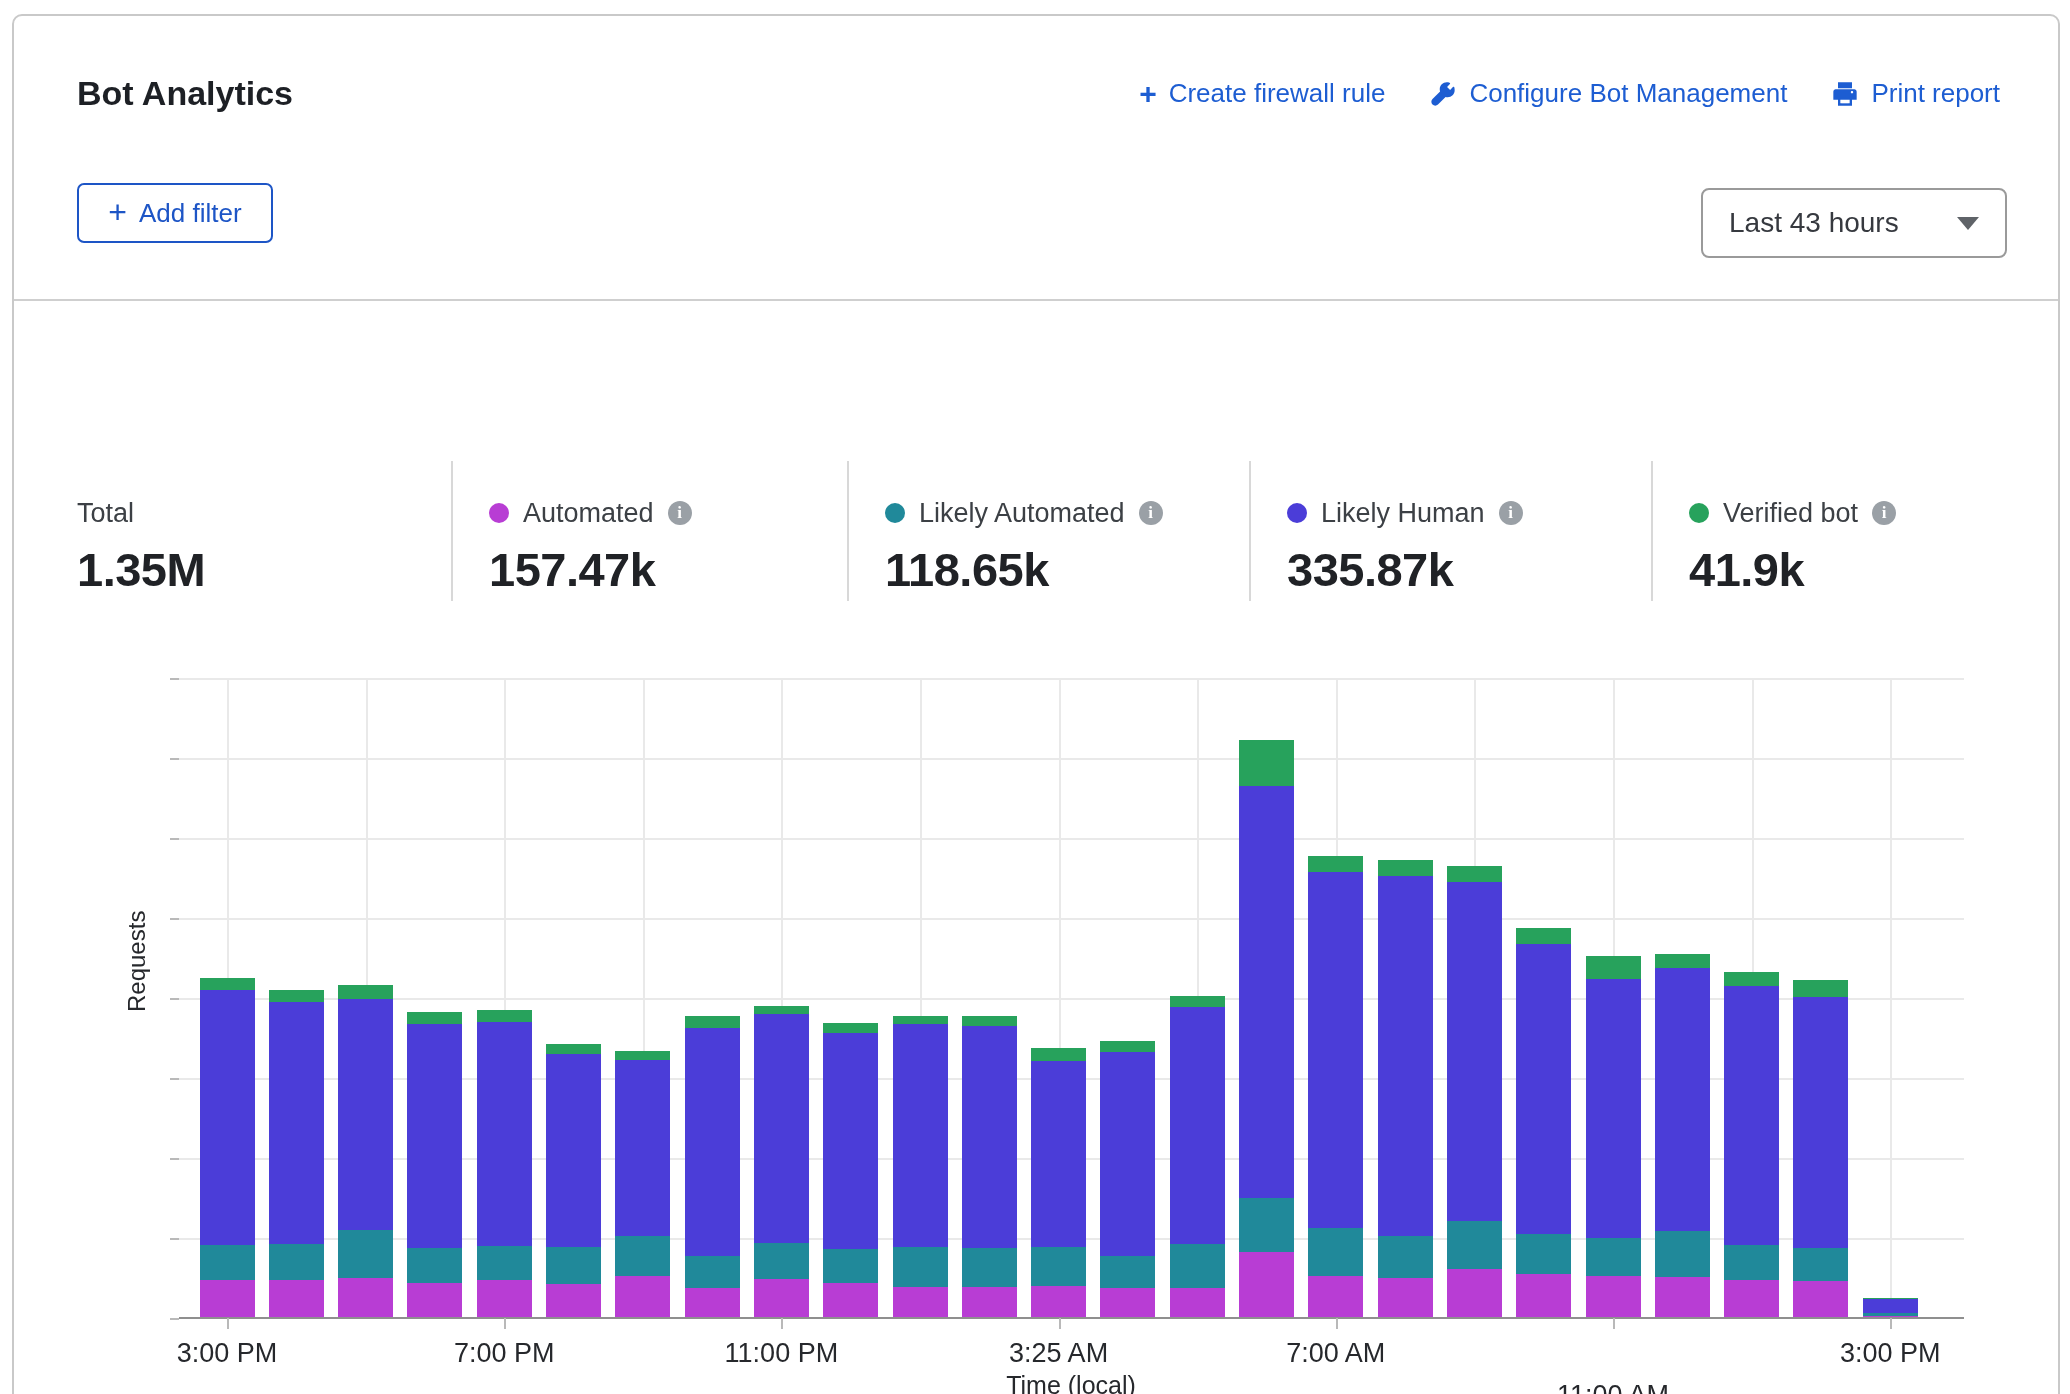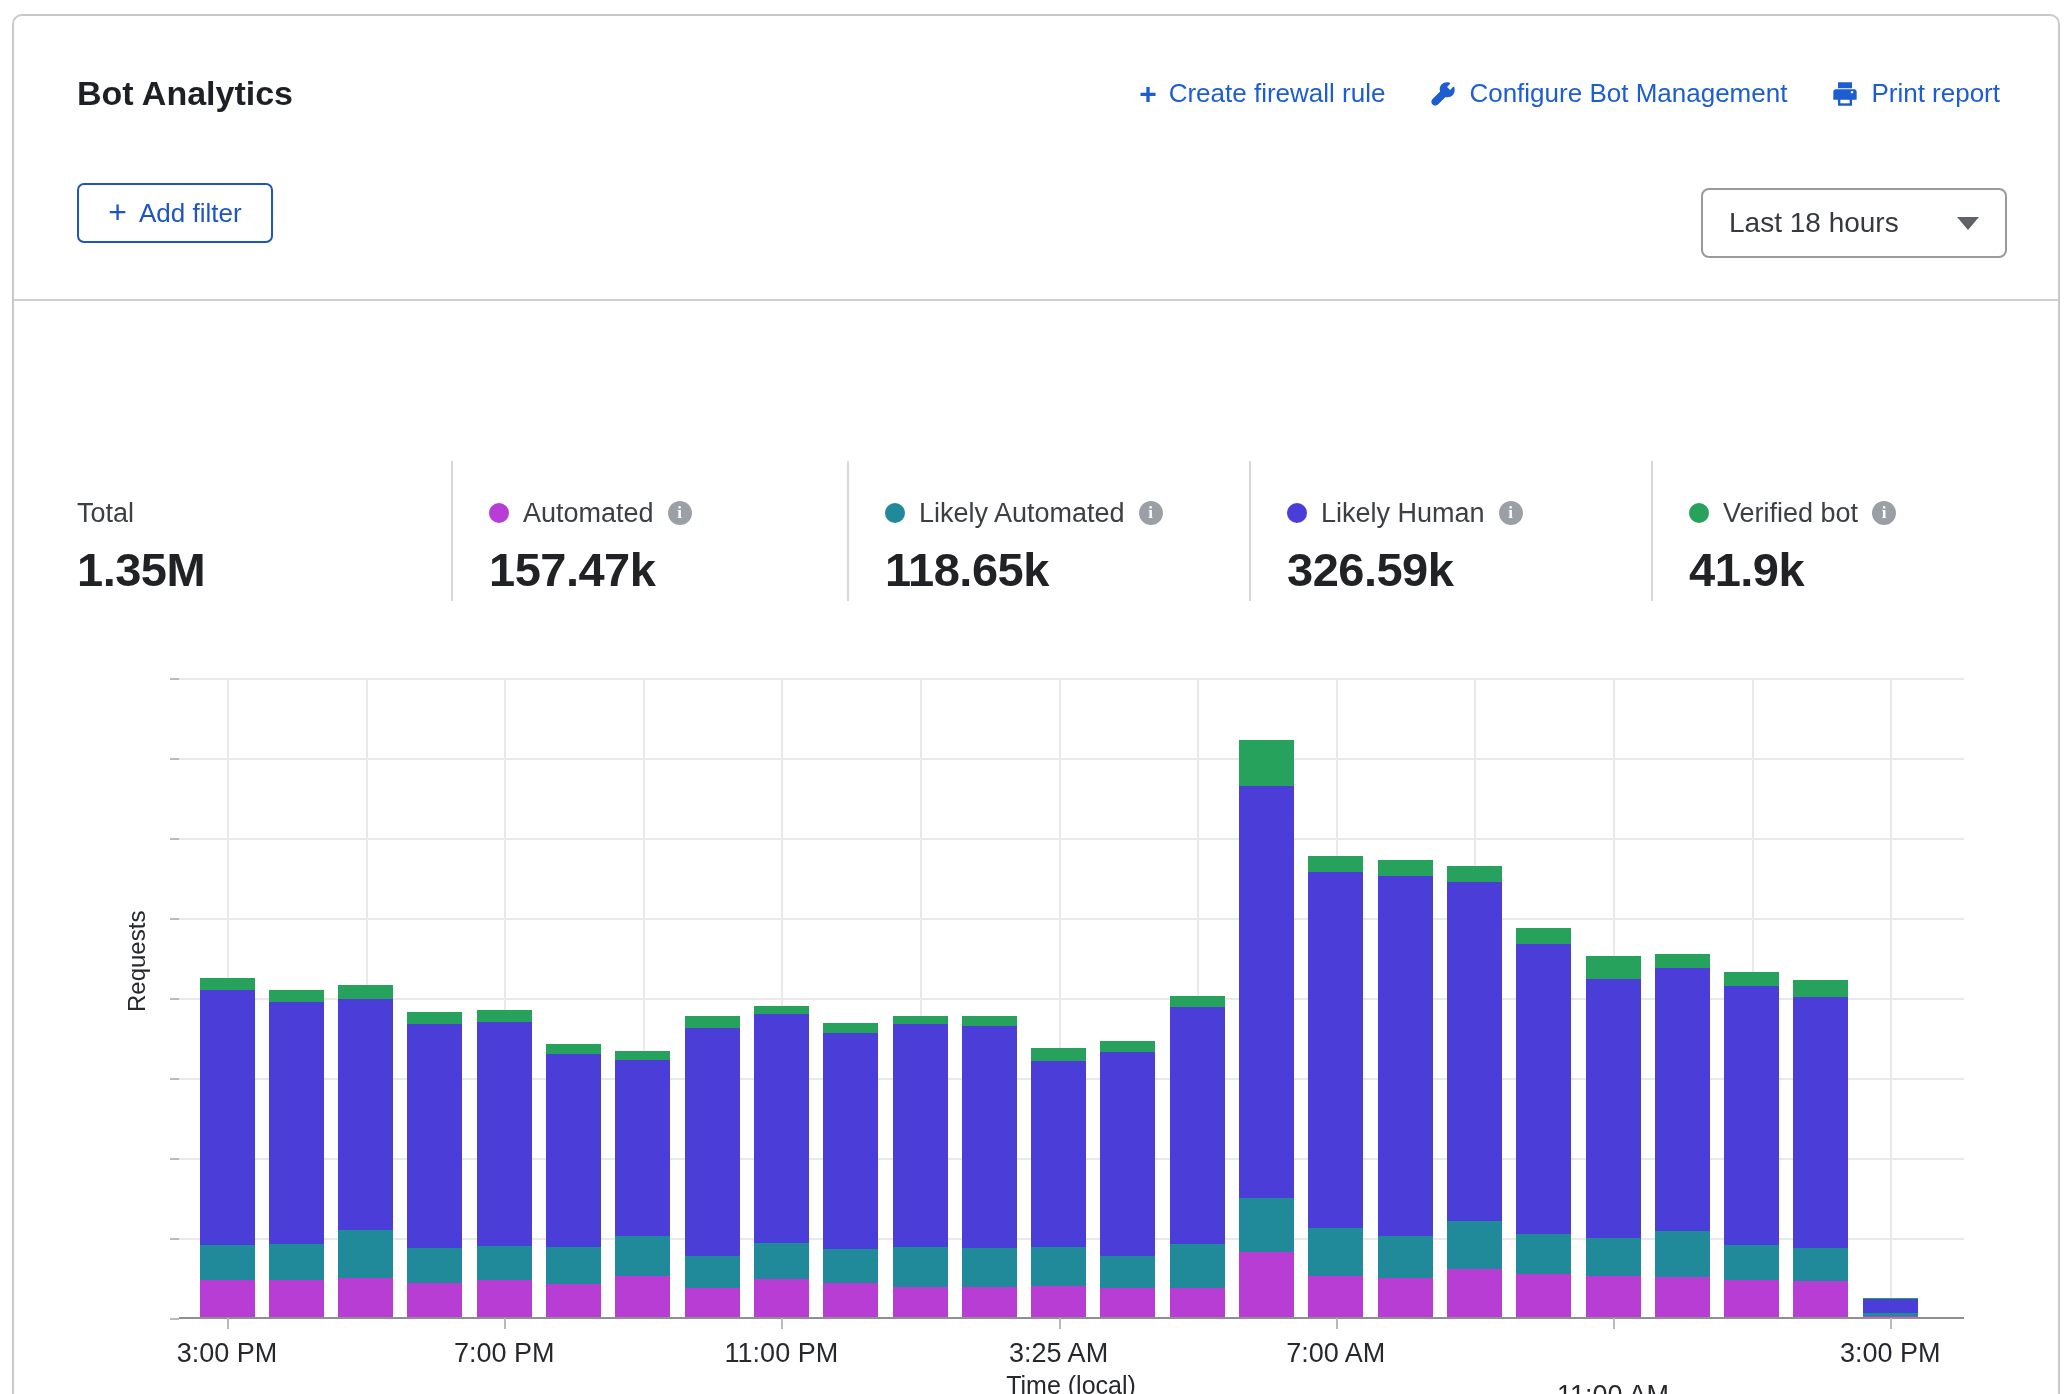--- a/index.html
+++ b/index.html
@@ -82,21 +82,21 @@
         <span>Print report</span>
       </a>
     </div>
 
     <button class="add-filter-btn">
       <span class="plus-glyph">+</span>
       <span>Add filter</span>
     </button>
 
     <div class="time-range">
-      <span>Last 18 hours</span>
+      <span>Last 43 hours</span>
       <span class="caret"></span>
     </div>
 
     <div class="header-divider"></div>
 
 
     <div class="stats-row">
       <div class="stat-divider" style="left:437px;"></div>
       <div class="stat-divider" style="left:833px;"></div>
       <div class="stat-divider" style="left:1235px;"></div>
@@ -126,21 +126,21 @@
         </div>
         <div class="stat-value">118.65k</div>
       </div>
 
       <div class="stat" style="left:1273px;">
         <div class="stat-label-row">
           <span class="legend-dot" style="background-color: rgb(75, 61, 216);"></span>
           <span class="stat-label">Likely Human</span>
           <span class="info-icon">i</span>
         </div>
-        <div class="stat-value">326.59k</div>
+        <div class="stat-value">335.87k</div>
       </div>
 
       <div class="stat" style="left:1675px;">
         <div class="stat-label-row">
           <span class="legend-dot" style="background-color: rgb(39, 162, 92);"></span>
           <span class="stat-label">Verified bot</span>
           <span class="info-icon">i</span>
         </div>
         <div class="stat-value">41.9k</div>
       </div>

